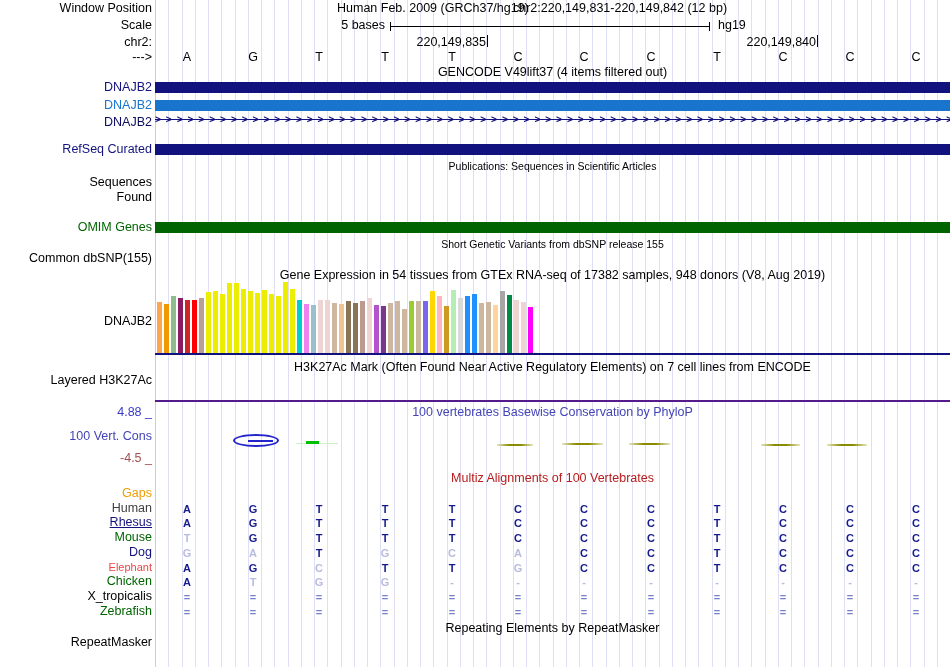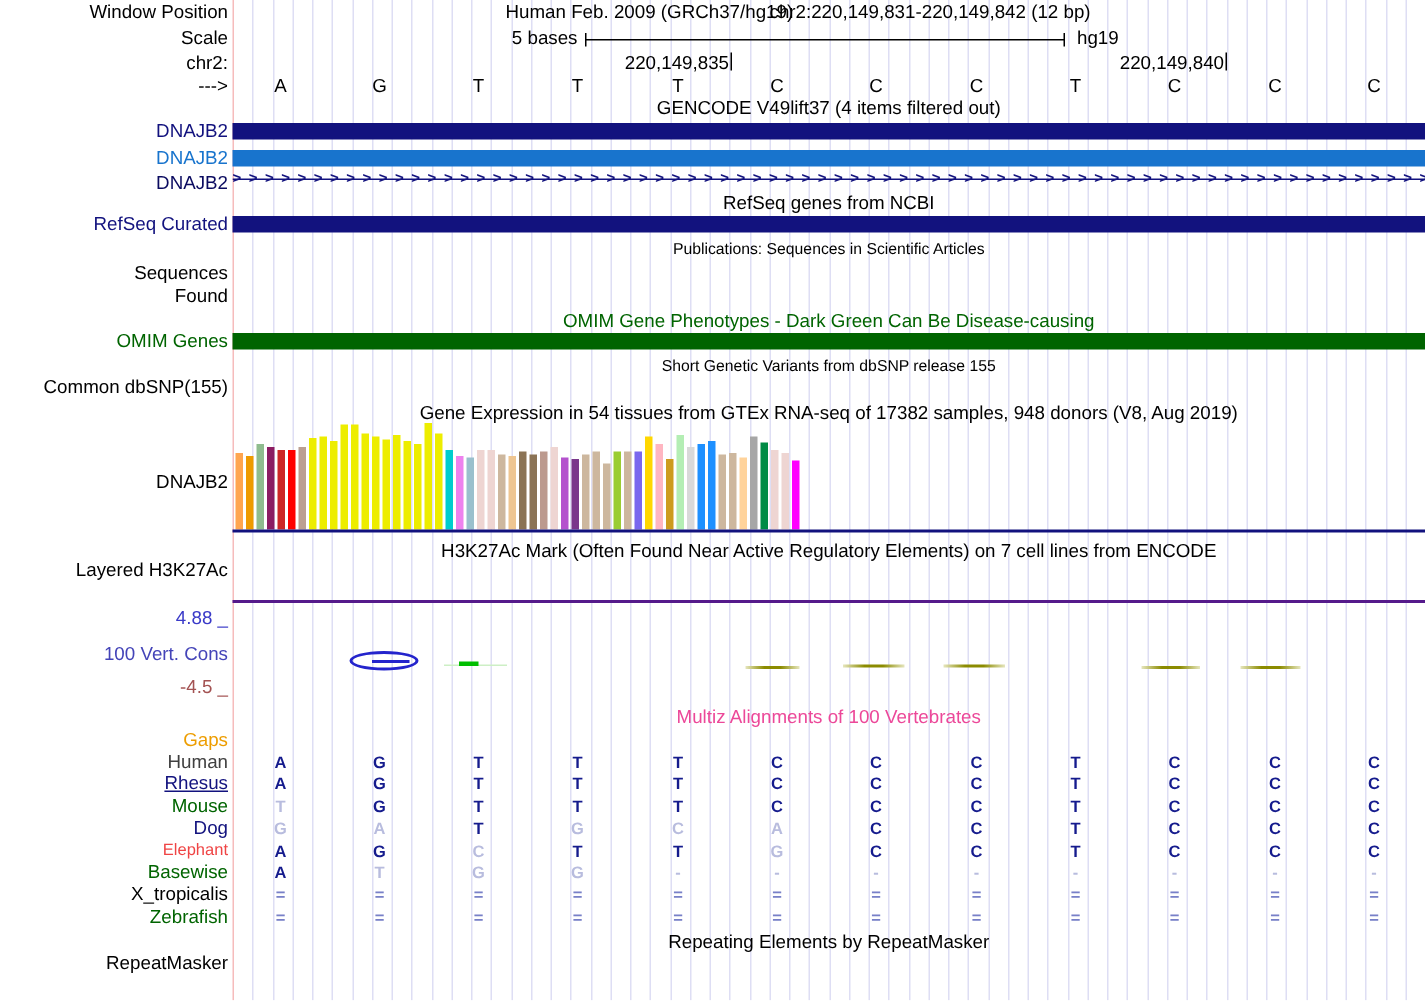--- a/index.html
+++ b/index.html
@@ -121,29 +121,27 @@
   <div class="lbl" style="top:81px;color:#12127E">DNAJB2</div>
   <div class="bar" style="top:82px;background:#12127E"></div>
   <div class="lbl" style="top:99px;color:#1874CD">DNAJB2</div>
   <div class="bar" style="top:100px;background:#1874CD"></div>
   <div class="lbl" style="top:116px;color:#0B0B60">DNAJB2</div>
   <div id="arrow-track" style="position:absolute;left:155px;top:113px;width:795px;height:13px;overflow:hidden;">
       <div style="position: absolute; left: 0px; right: 0px; top: 6px; height: 1px; background: rgb(18, 18, 126);"></div>
       <div style="position: absolute; left: 0px; top: 0px; white-space: nowrap; font-size: 10px; font-weight: bold; color: rgb(18, 18, 126); letter-spacing: 5px; line-height: 13px;">&gt;&gt;&gt;&gt;&gt;&gt;&gt;&gt;&gt;&gt;&gt;&gt;&gt;&gt;&gt;&gt;&gt;&gt;&gt;&gt;&gt;&gt;&gt;&gt;&gt;&gt;&gt;&gt;&gt;&gt;&gt;&gt;&gt;&gt;&gt;&gt;&gt;&gt;&gt;&gt;&gt;&gt;&gt;&gt;&gt;&gt;&gt;&gt;&gt;&gt;&gt;&gt;&gt;&gt;&gt;&gt;&gt;&gt;&gt;&gt;&gt;&gt;&gt;&gt;&gt;&gt;&gt;&gt;&gt;&gt;&gt;&gt;&gt;&gt;&gt;&gt;&gt;&gt;</div>
     </div>
 
-  <div class="title" style="top:129px">RefSeq genes from NCBI</div>
   <div class="lbl" style="top:143px;color:#12127E">RefSeq Curated</div>
   <div class="bar" style="top:144px;background:#12127E"></div>
 
   <div class="title small" style="top:160px">Publications: Sequences in Scientific Articles</div>
   <div class="lbl" style="top:176px">Sequences</div>
   <div class="lbl" style="top:191px">Found</div>
 
-  <div class="title" style="top:208px;color:#006400">OMIM Gene Phenotypes - Dark Green Can Be Disease-causing</div>
   <div class="lbl" style="top:221px;color:#006400">OMIM Genes</div>
   <div class="bar" style="top:222px;background:#006400"></div>
 
   <div class="title small" style="top:238px">Short Genetic Variants from dbSNP release 155</div>
   <div class="lbl" style="top:252px">Common dbSNP(155)</div>
 
   <div class="title" style="top:269px">Gene Expression in 54 tissues from GTEx RNA-seq of 17382 samples, 948 donors (V8, Aug 2019)</div>
   <div class="lbl" style="top:315px">DNAJB2</div>
   <div class="layer" id="gtex-layer">
       <div style="position: absolute; left: 157px; top: 302px; width: 5px; height: 51px; background: rgb(255, 165, 79);"></div>
@@ -200,37 +198,38 @@
       <div style="position: absolute; left: 514px; top: 300px; width: 5px; height: 53px; background: rgb(238, 213, 210);"></div>
       <div style="position: absolute; left: 521px; top: 302px; width: 5px; height: 51px; background: rgb(238, 213, 210);"></div>
       <div style="position: absolute; left: 528px; top: 307px; width: 5px; height: 46px; background: rgb(255, 0, 255);"></div>
     </div>
   <div class="hline" style="top:353px;height:2px;background:#12127E"></div>
 
   <div class="title" style="top:361px">H3K27Ac Mark (Often Found Near Active Regulatory Elements) on 7 cell lines from ENCODE</div>
   <div class="lbl" style="top:374px">Layered H3K27Ac</div>
   <div class="hline" style="top:400px;height:2px;background:#551A8B"></div>
 
+  <div class="title" style="top:406px;color:#4444B8">100 vertebrates Basewise Conservation by PhyloP</div>
   <div class="lbl" style="top:406px;color:#3A3AC8">4.88 _</div>
   <div class="lbl" style="top:430px;color:#4444B8">100 Vert. Cons</div>
   <div class="lbl" style="top:452px;color:#A35252">-4.5 _</div>
   <div class="layer" id="cons-layer">
       <div style="position: absolute; left: 233px; top: 434px; width: 46px; height: 13px; border: 2px solid rgb(36, 36, 204); border-radius: 50%; box-sizing: border-box;">
         <div style="position: absolute; right: 4px; top: 50%; margin-top: -1px; width: 60%; height: 2px; background: rgb(36, 36, 204);"></div>
       </div>
       <div style="position: absolute; left: 296px; top: 443px; width: 42px; height: 1px; background: rgb(205, 239, 197);"></div>
       <div style="position: absolute; left: 306px; top: 441px; width: 13px; height: 3px; background: rgb(0, 190, 0);"></div>
       <div style="position: absolute; left: 497px; top: 444px; width: 36px; height: 2px; background: linear-gradient(90deg, rgb(230, 230, 190), rgb(139, 139, 0) 35%, rgb(139, 139, 0) 65%, rgb(230, 230, 190));"></div>
       <div style="position: absolute; left: 562px; top: 443px; width: 41px; height: 2px; background: linear-gradient(90deg, rgb(230, 230, 190), rgb(139, 139, 0) 35%, rgb(139, 139, 0) 65%, rgb(230, 230, 190));"></div>
       <div style="position: absolute; left: 629px; top: 443px; width: 41px; height: 2px; background: linear-gradient(90deg, rgb(230, 230, 190), rgb(139, 139, 0) 35%, rgb(139, 139, 0) 65%, rgb(230, 230, 190));"></div>
       <div style="position: absolute; left: 761px; top: 444px; width: 39px; height: 2px; background: linear-gradient(90deg, rgb(230, 230, 190), rgb(139, 139, 0) 35%, rgb(139, 139, 0) 65%, rgb(230, 230, 190));"></div>
       <div style="position: absolute; left: 827px; top: 444px; width: 40px; height: 2px; background: linear-gradient(90deg, rgb(230, 230, 190), rgb(139, 139, 0) 35%, rgb(139, 139, 0) 65%, rgb(230, 230, 190));"></div>
     </div>
 
-  <div class="title" style="top:472px;color:#ec4899">Multiz Alignments of 100 Vertebrates</div>
+  <div class="title" style="top:472px;color:#b91c1c">Multiz Alignments of 100 Vertebrates</div>
   <div class="layer" id="align-layer">
       <div style="position: absolute; right: 798px; top: 487px; font-size: 12.5px; line-height: 13px; white-space: nowrap; color: rgb(237, 157, 0);">Gaps</div>
       <div style="position: absolute; right: 798px; top: 502px; font-size: 12.5px; line-height: 13px; white-space: nowrap; color: #404040;">Human</div>
       <div style="position: absolute; left: 187px; top: 503px; transform: translateX(-50%); font-size: 11px; font-weight: bold; line-height: 12px; color: rgb(21, 27, 141);">A</div>
       <div style="position: absolute; left: 253px; top: 503px; transform: translateX(-50%); font-size: 11px; font-weight: bold; line-height: 12px; color: rgb(21, 27, 141);">G</div>
       <div style="position: absolute; left: 319px; top: 503px; transform: translateX(-50%); font-size: 11px; font-weight: bold; line-height: 12px; color: rgb(21, 27, 141);">T</div>
       <div style="position: absolute; left: 385px; top: 503px; transform: translateX(-50%); font-size: 11px; font-weight: bold; line-height: 12px; color: rgb(21, 27, 141);">T</div>
       <div style="position: absolute; left: 452px; top: 503px; transform: translateX(-50%); font-size: 11px; font-weight: bold; line-height: 12px; color: rgb(21, 27, 141);">T</div>
       <div style="position: absolute; left: 518px; top: 503px; transform: translateX(-50%); font-size: 11px; font-weight: bold; line-height: 12px; color: rgb(21, 27, 141);">C</div>
       <div style="position: absolute; left: 584px; top: 503px; transform: translateX(-50%); font-size: 11px; font-weight: bold; line-height: 12px; color: rgb(21, 27, 141);">C</div>
@@ -284,21 +283,21 @@
       <div style="position: absolute; left: 319px; top: 562px; transform: translateX(-50%); font-size: 11px; font-weight: bold; line-height: 12px; color: rgb(184, 188, 222);">C</div>
       <div style="position: absolute; left: 385px; top: 562px; transform: translateX(-50%); font-size: 11px; font-weight: bold; line-height: 12px; color: rgb(21, 27, 141);">T</div>
       <div style="position: absolute; left: 452px; top: 562px; transform: translateX(-50%); font-size: 11px; font-weight: bold; line-height: 12px; color: rgb(21, 27, 141);">T</div>
       <div style="position: absolute; left: 518px; top: 562px; transform: translateX(-50%); font-size: 11px; font-weight: bold; line-height: 12px; color: rgb(184, 188, 222);">G</div>
       <div style="position: absolute; left: 584px; top: 562px; transform: translateX(-50%); font-size: 11px; font-weight: bold; line-height: 12px; color: rgb(21, 27, 141);">C</div>
       <div style="position: absolute; left: 651px; top: 562px; transform: translateX(-50%); font-size: 11px; font-weight: bold; line-height: 12px; color: rgb(21, 27, 141);">C</div>
       <div style="position: absolute; left: 717px; top: 562px; transform: translateX(-50%); font-size: 11px; font-weight: bold; line-height: 12px; color: rgb(21, 27, 141);">T</div>
       <div style="position: absolute; left: 783px; top: 562px; transform: translateX(-50%); font-size: 11px; font-weight: bold; line-height: 12px; color: rgb(21, 27, 141);">C</div>
       <div style="position: absolute; left: 850px; top: 562px; transform: translateX(-50%); font-size: 11px; font-weight: bold; line-height: 12px; color: rgb(21, 27, 141);">C</div>
       <div style="position: absolute; left: 916px; top: 562px; transform: translateX(-50%); font-size: 11px; font-weight: bold; line-height: 12px; color: rgb(21, 27, 141);">C</div>
-      <div style="position: absolute; right: 798px; top: 575px; font-size: 12.5px; line-height: 13px; white-space: nowrap; color: rgb(0, 100, 0);">Basewise</div>
+      <div style="position: absolute; right: 798px; top: 575px; font-size: 12.5px; line-height: 13px; white-space: nowrap; color: rgb(0, 100, 0);">Chicken</div>
       <div style="position: absolute; left: 187px; top: 576px; transform: translateX(-50%); font-size: 11px; font-weight: bold; line-height: 12px; color: rgb(21, 27, 141);">A</div>
       <div style="position: absolute; left: 253px; top: 576px; transform: translateX(-50%); font-size: 11px; font-weight: bold; line-height: 12px; color: rgb(184, 188, 222);">T</div>
       <div style="position: absolute; left: 319px; top: 576px; transform: translateX(-50%); font-size: 11px; font-weight: bold; line-height: 12px; color: rgb(184, 188, 222);">G</div>
       <div style="position: absolute; left: 385px; top: 576px; transform: translateX(-50%); font-size: 11px; font-weight: bold; line-height: 12px; color: rgb(184, 188, 222);">G</div>
       <div style="position: absolute; left: 452px; top: 576px; transform: translateX(-50%); font-size: 11px; font-weight: bold; line-height: 12px; color: rgb(184, 188, 222);">-</div>
       <div style="position: absolute; left: 518px; top: 576px; transform: translateX(-50%); font-size: 11px; font-weight: bold; line-height: 12px; color: rgb(184, 188, 222);">-</div>
       <div style="position: absolute; left: 584px; top: 576px; transform: translateX(-50%); font-size: 11px; font-weight: bold; line-height: 12px; color: rgb(184, 188, 222);">-</div>
       <div style="position: absolute; left: 651px; top: 576px; transform: translateX(-50%); font-size: 11px; font-weight: bold; line-height: 12px; color: rgb(184, 188, 222);">-</div>
       <div style="position: absolute; left: 717px; top: 576px; transform: translateX(-50%); font-size: 11px; font-weight: bold; line-height: 12px; color: rgb(184, 188, 222);">-</div>
       <div style="position: absolute; left: 783px; top: 576px; transform: translateX(-50%); font-size: 11px; font-weight: bold; line-height: 12px; color: rgb(184, 188, 222);">-</div>

